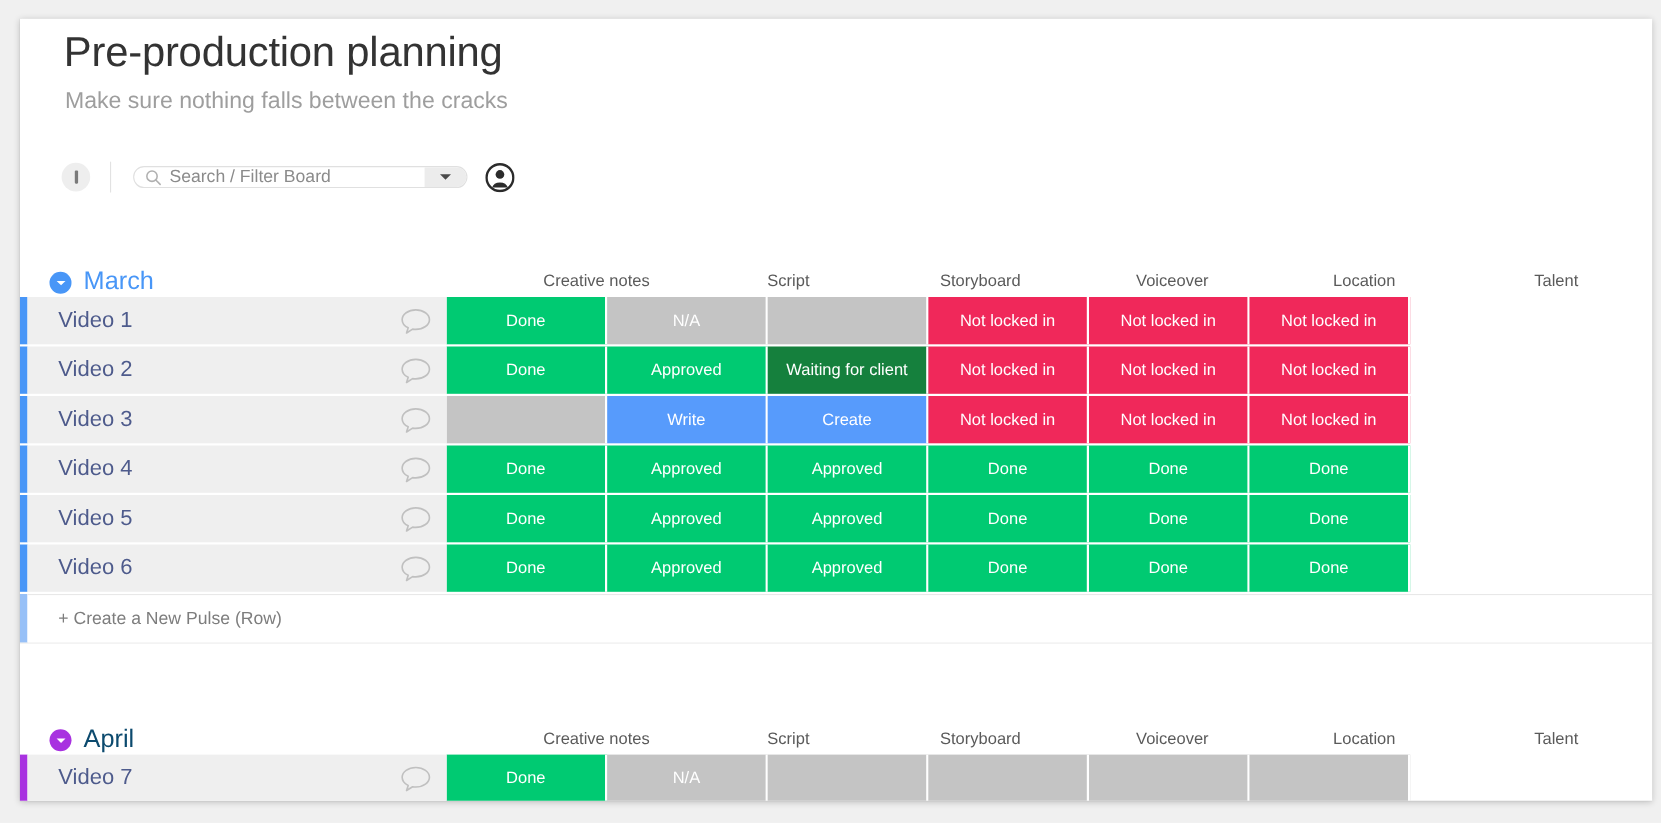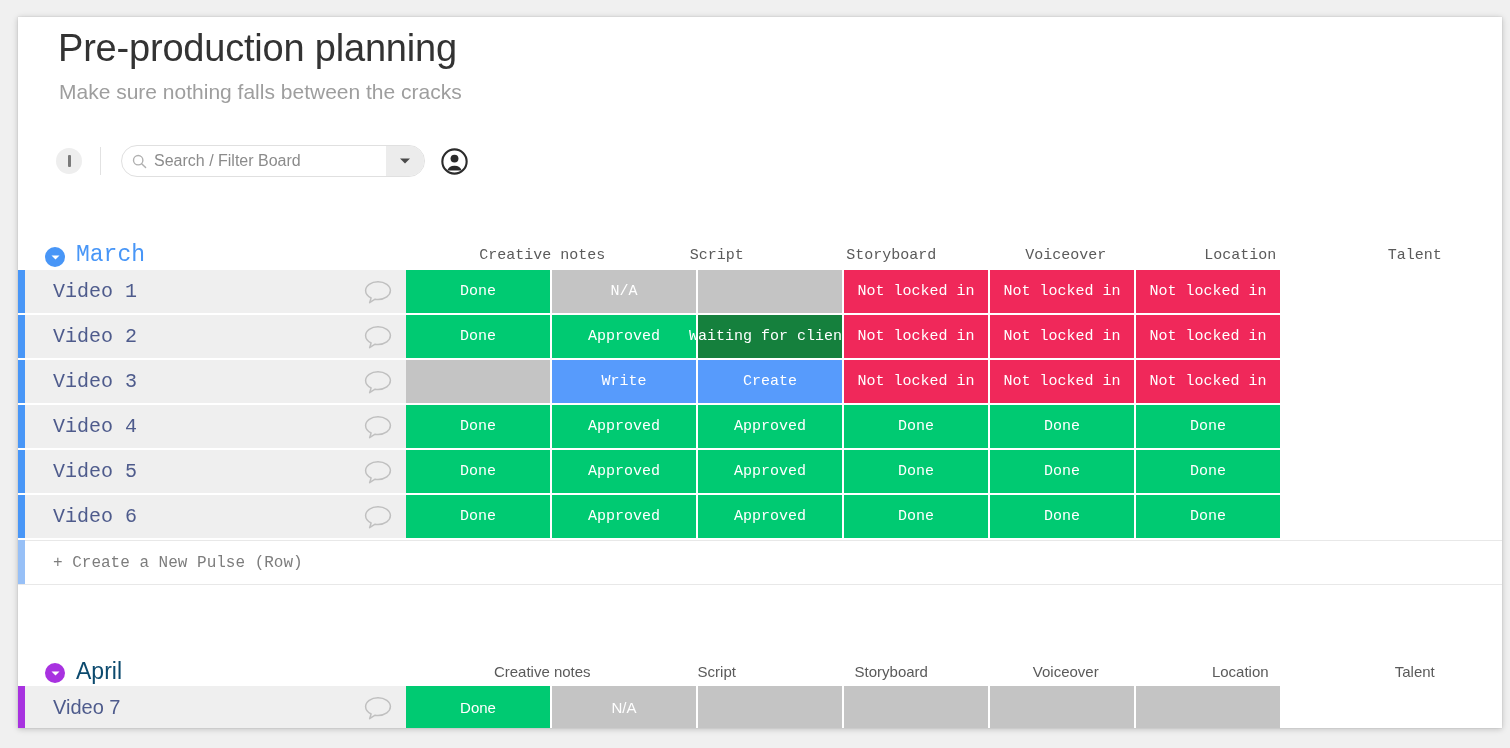--- a/index.html
+++ b/index.html
@@ -72,21 +72,21 @@
     width: 1px;
     height: 28px;
     background: #e2e2e2;
     margin-left: 18px;
     margin-right: 20px;
     flex: none;
   }
   .search-wrap {
     position: relative;
     width: 304px;
-    height: 32px;
+    height: 20px;
     border: 1px solid #e0e0e0;
     border-radius: 16px;
     background: #ffffff;
     display: flex;
     align-items: center;
     overflow: hidden;
     flex: none;
     justify-content: flex-end;
   }
   .search-icon {
@@ -120,21 +120,21 @@
   }
   .avatar {
     margin-left: 16px;
     width: 27px; height: 27px;
     cursor: pointer;
     flex: none;
   }
 
   
   .group { position: absolute; left: 0; width: 100%; }
-  #group-march { top: 205px; font-family: Liberation Mono, monospace; }
+  #group-march { top: 205px; }
   #group-april { top: 621px; }
 
   .group-header {
     position: relative;
     height: 48px;
   }
   .group-toggle {
     position: absolute;
     left: 27px;
     top: 25px;

